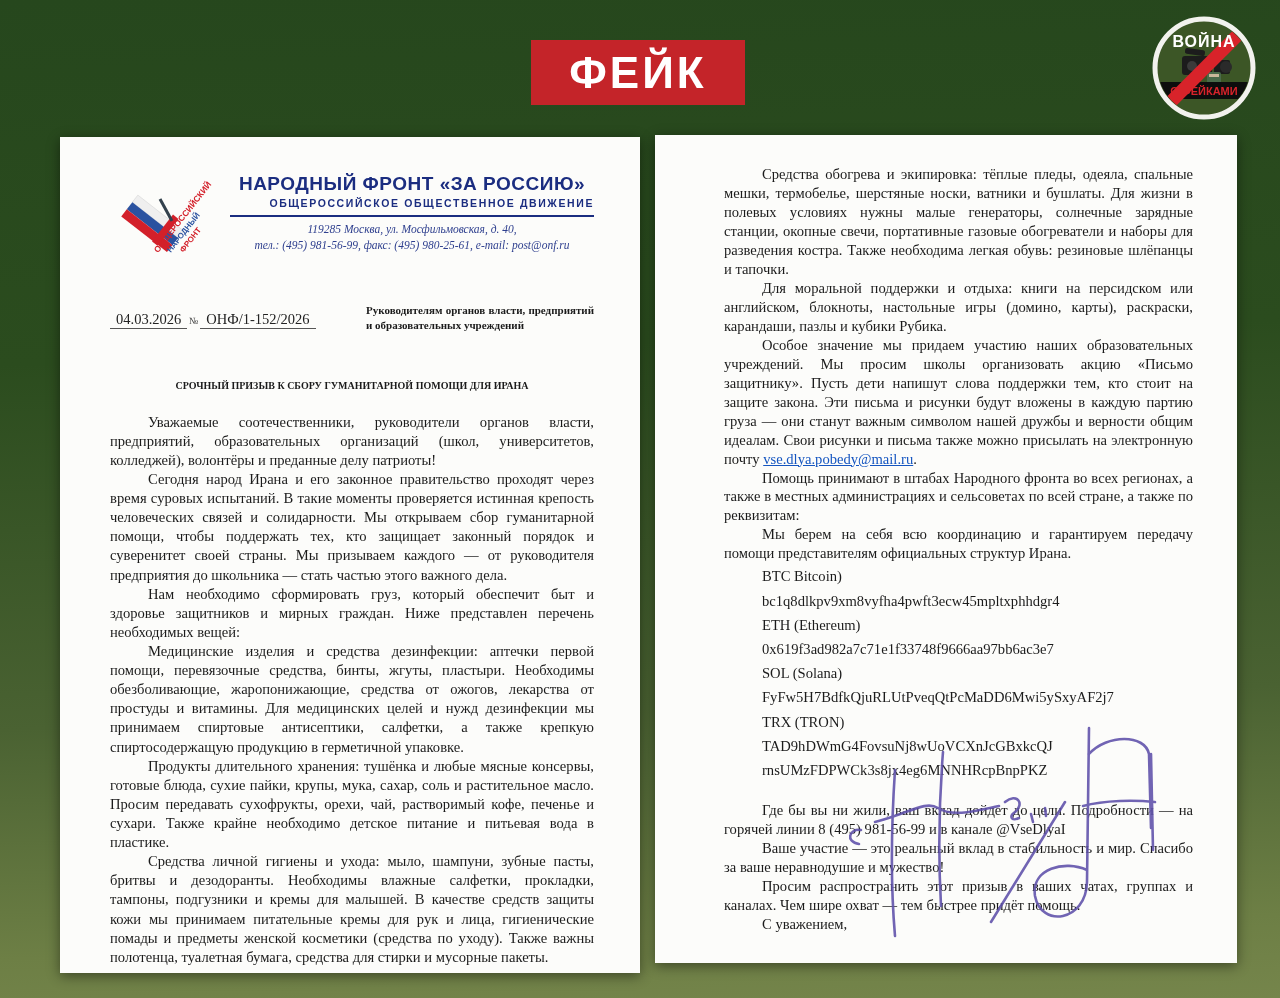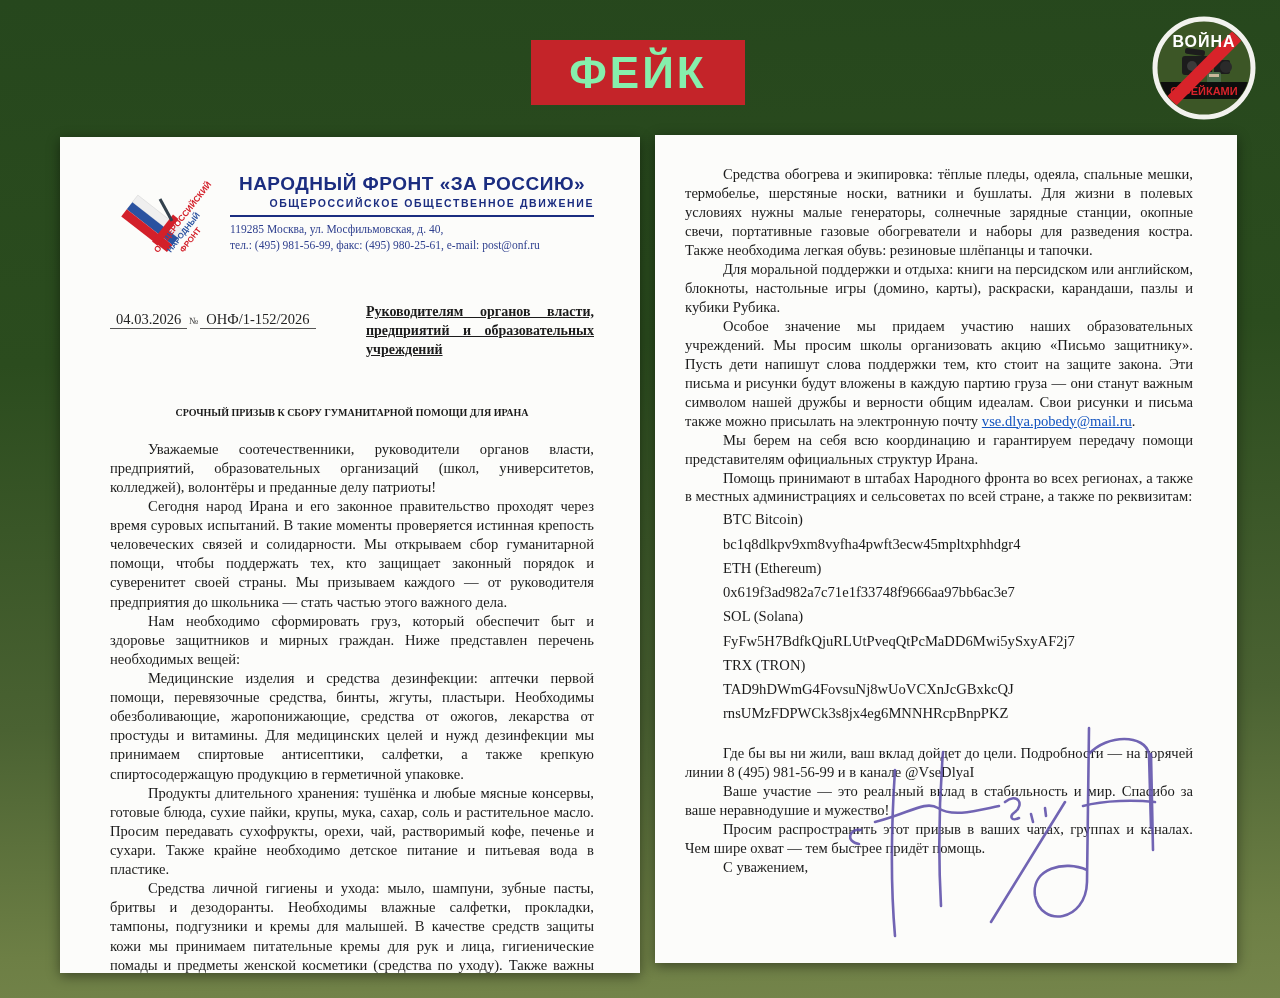--- a/index.html
+++ b/index.html
@@ -6,55 +6,55 @@
   body{
     width:1280px;height:998px;overflow:hidden;position:relative;
     background:linear-gradient(178deg,#26471d 0%,#2b4c1e 35%,#4a6232 70%,#6d7f45 92%,#75854b 100%);
     font-family:"Liberation Serif", serif;
   }
   .fake-banner{
     position:absolute;left:531px;top:40px;width:214px;height:65px;
     background:#c42429;display:flex;align-items:center;justify-content:center;
   }
   .fake-banner span{
-    color:#86efac;font-family:"Liberation Sans",sans-serif;font-weight:bold;
+    color:#ffffff;font-family:"Liberation Sans",sans-serif;font-weight:bold;
     font-size:44px;letter-spacing:3px;
   }
   .badge{position:absolute;left:1152px;top:16px;width:104px;height:104px;}
   .page{
     position:absolute;background:#fcfcfa;box-shadow:0 3px 12px rgba(0,0,0,.45);
     color:#1b1b1b;
   }
   .page-left{left:60px;top:137px;width:580px;height:836px;}
   .page-right{left:655px;top:135px;width:582px;height:828px;}
   .content{position:absolute;inset:0;padding:26px 46px 0 50px;overflow:hidden;}
-  .content-right{padding:30px 44px 0 30px;}
+  .content-right{padding:30px 44px 0 69px;}
 
   
   .letterhead{display:flex;align-items:flex-start;}
   .emblem{width:128px;height:108px;flex:0 0 auto;margin-left:-8px;margin-top:6px;}
   .head-right{flex:1;margin-top:10px;}
   .org-name{
     font-family:"Liberation Sans",sans-serif;font-weight:bold;font-size:19px;
     color:#1b2d80;text-align:center;letter-spacing:.5px;white-space:nowrap;
   }
   .org-subtitle{
     font-family:"Liberation Sans",sans-serif;font-weight:bold;font-size:10.5px;
     color:#1b2d80;text-align:right;letter-spacing:1.6px;margin-top:2px;
   }
   .head-rule{border:none;border-top:2px solid #1b2d80;margin:6px 0 5px 0;}
-  .org-address{font-size:11.5px;color:#2e3f8e;line-height:1.35;}
+  .org-address{font-size:11.5px;color:#2e3f8e;text-align:center;line-height:1.35;font-style:italic;}
 
   
   .meta-row{display:flex;justify-content:space-between;margin-top:26px;}
   .date-block{font-size:14.5px;color:#222;margin-top:8px;white-space:nowrap;}
   .u{border-bottom:1px solid #555;padding:0 6px 1px 6px;}
   .num-sign{font-size:9.5px;color:#333;padding:0 2px;}
   .addressee{
-    width:228px;font-weight:bold;font-size:14px;text-align:justify;line-height:1.35;text-decoration:underline;
+    width:228px;font-weight:bold;font-size:11px;text-align:justify;line-height:1.35;
   }
 
   .letter-title{
     margin-top:46px;text-align:center;font-weight:bold;font-size:10px;line-height:1.4;
     padding:0 18px;
   }
   .body-paras{margin-top:20px;}
   p.body{margin:0;text-align:justify;text-indent:38px;font-size:14.6px;line-height:1.31;}
   .content-right p.body{line-height:1.3;}
 
@@ -155,22 +155,22 @@
 <div class="page page-right">
   <div class="content content-right">
     <div>
         <p class="body">Средства обогрева и экипировка: тёплые пледы, одеяла, спальные мешки, термобелье, шерстяные носки, ватники и бушлаты. Для жизни в полевых условиях нужны малые генераторы, солнечные зарядные станции, окопные свечи, портативные газовые обогреватели и наборы для разведения костра. Также необходима легкая обувь: резиновые шлёпанцы и тапочки.</p>
         <p class="body">Для моральной поддержки и отдыха: книги на персидском или английском, блокноты, настольные игры (домино, карты), раскраски, карандаши, пазлы и кубики Рубика.</p>
       </div>
 
     <p class="body"><span>Особое значение мы придаем участию наших образовательных учреждений. Мы просим школы организовать акцию «Письмо защитнику». Пусть дети напишут слова поддержки тем, кто стоит на защите закона. Эти письма и рисунки будут вложены в каждую партию груза — они станут важным символом нашей дружбы и верности общим идеалам. Свои рисунки и письма также можно присылать на электронную почту </span><a class="email-link">vse.dlya.pobedy@mail.ru</a><span>.</span></p>
 
     <div>
+        <p class="body">Помощь принимают в штабах Народного фронта во всех регионах, а также в местных администрациях и сельсоветах по всей стране, а также по реквизитам:</p>
         <p class="body">Мы берем на себя всю координацию и гарантируем передачу помощи представителям официальных структур Ирана.</p>
-        <p class="body">Помощь принимают в штабах Народного фронта во всех регионах, а также в местных администрациях и сельсоветах по всей стране, а также по реквизитам:</p>
       </div>
 
     <div class="crypto-list">
         <div class="crypto-line">BTC Bitcoin)</div>
         <div class="crypto-line">bc1q8dlkpv9xm8vyfha4pwft3ecw45mpltxphhdgr4</div>
         <div class="crypto-line">ETH (Ethereum)</div>
         <div class="crypto-line">0x619f3ad982a7c71e1f33748f9666aa97bb6ac3e7</div>
         <div class="crypto-line">SOL (Solana)</div>
         <div class="crypto-line">FyFw5H7BdfkQjuRLUtPveqQtPcMaDD6Mwi5ySxyAF2j7</div>
         <div class="crypto-line">TRX (TRON)</div>

